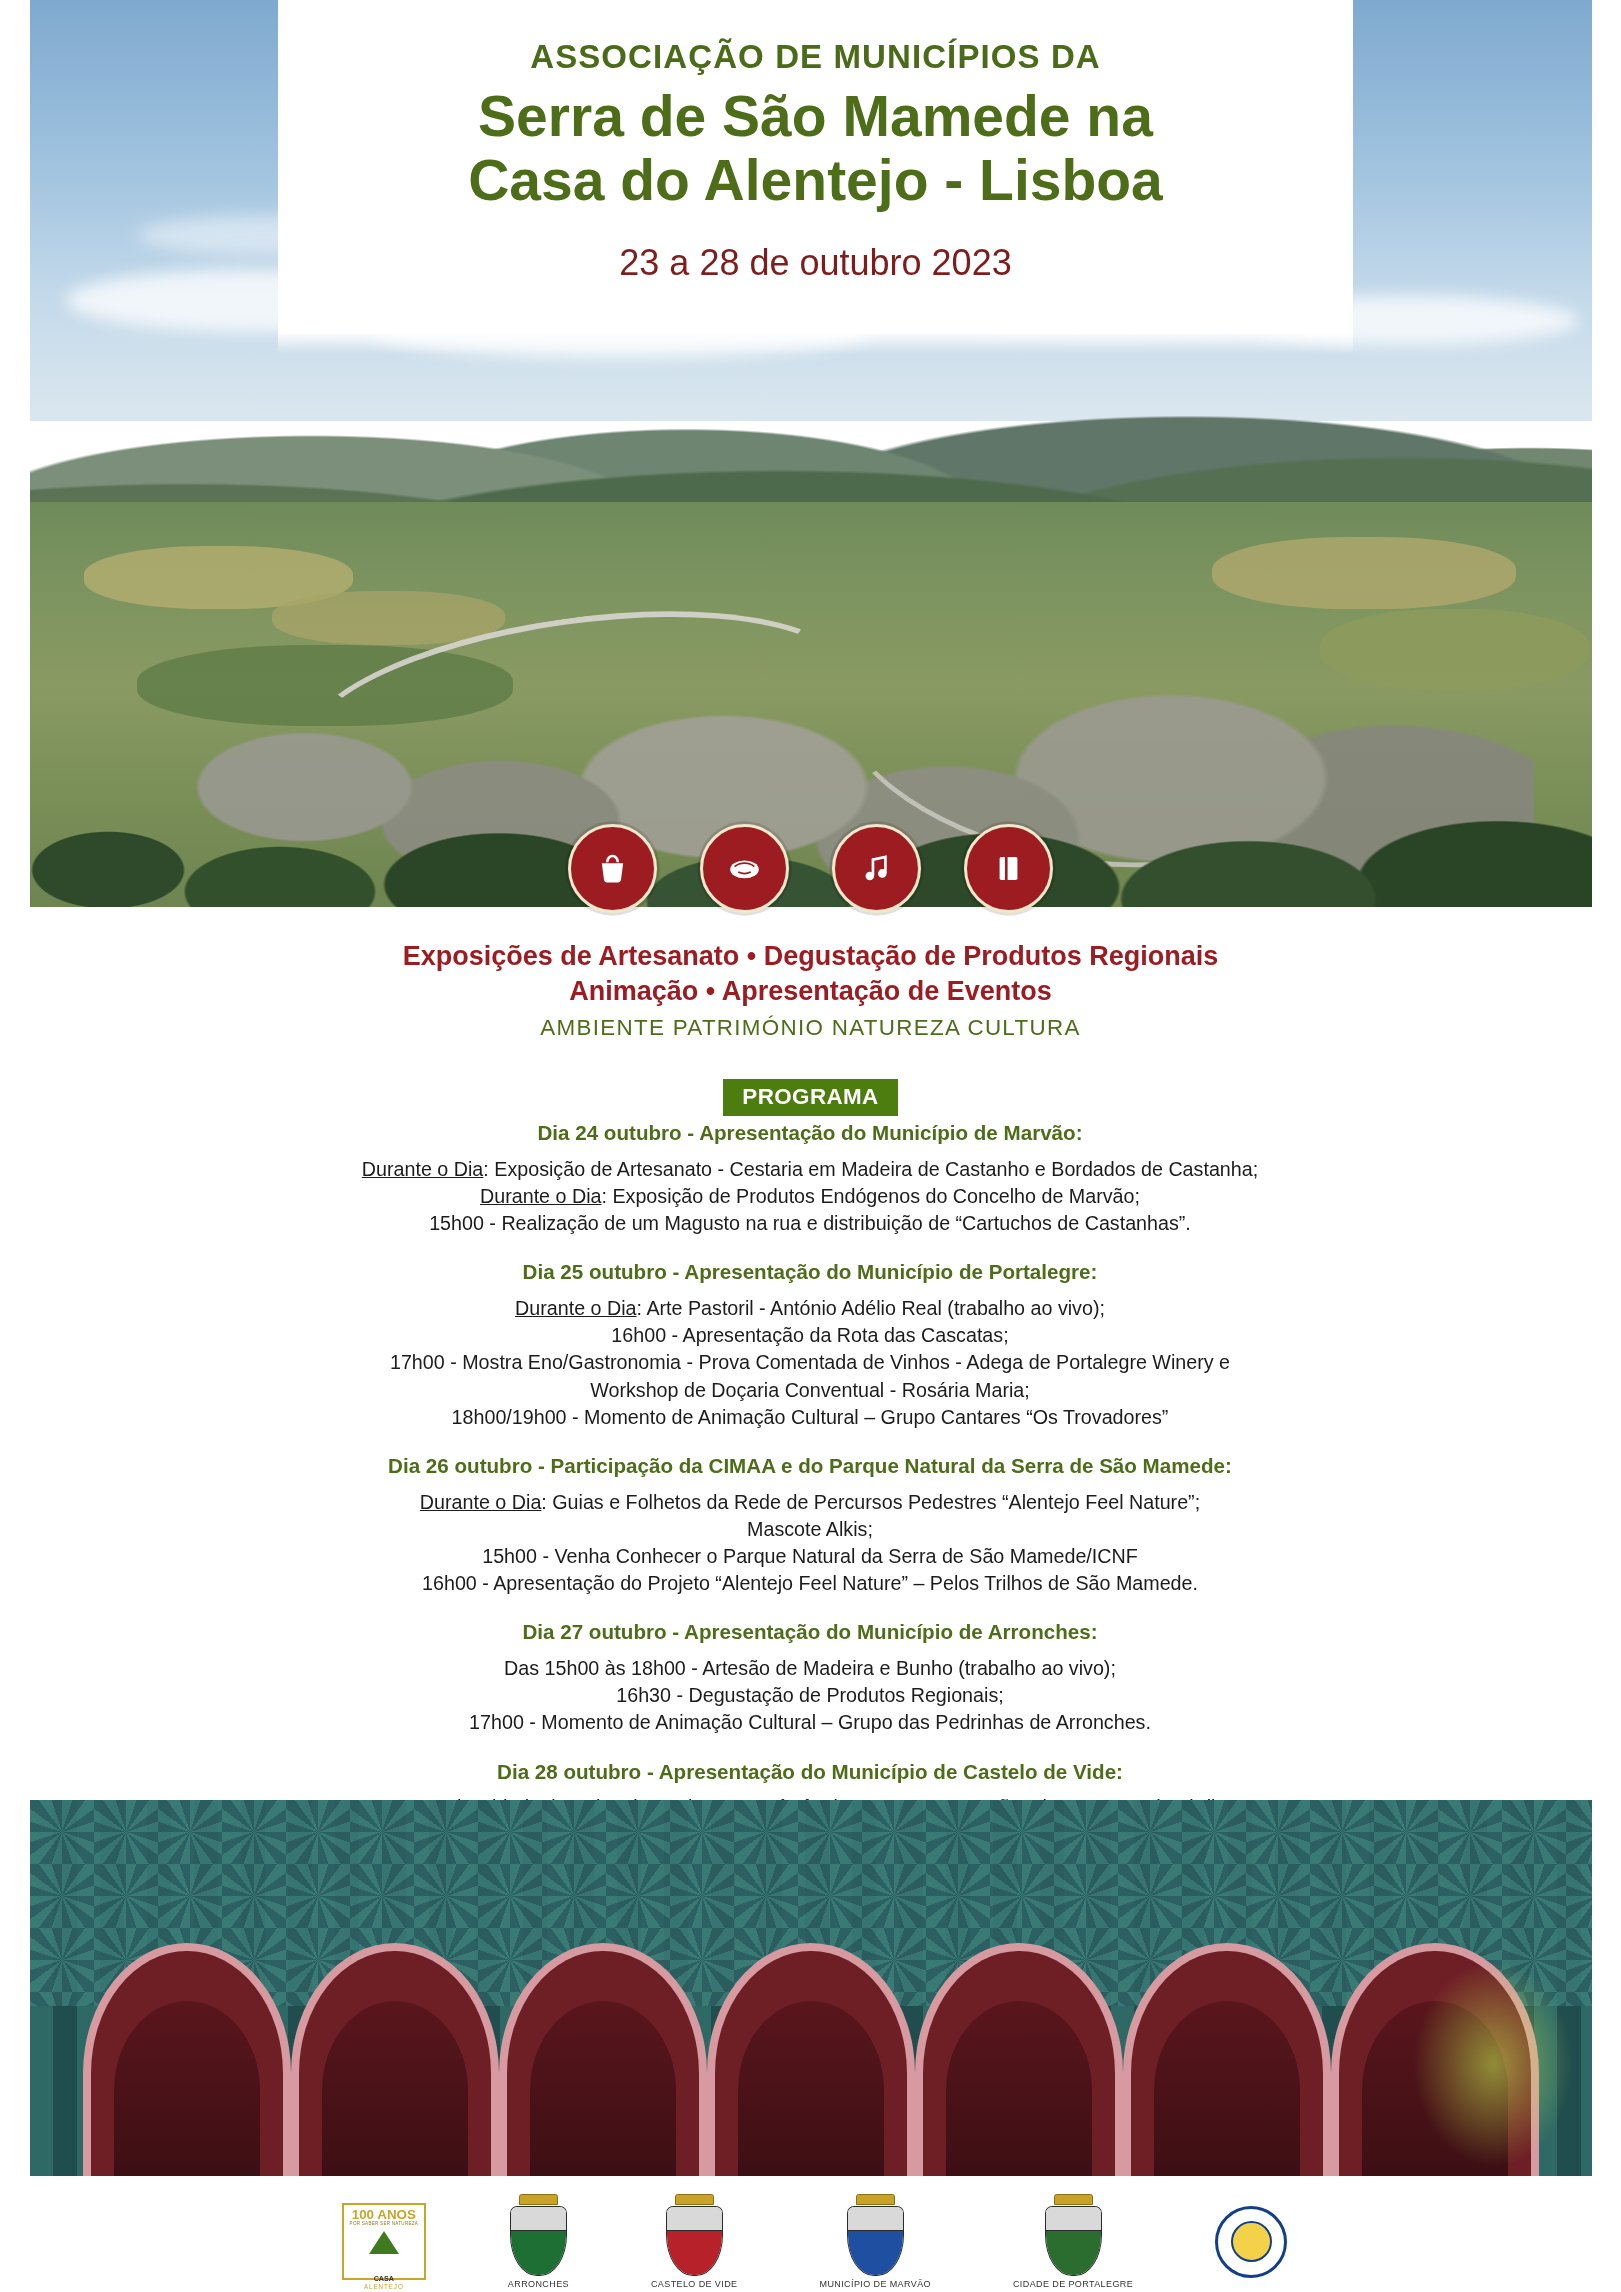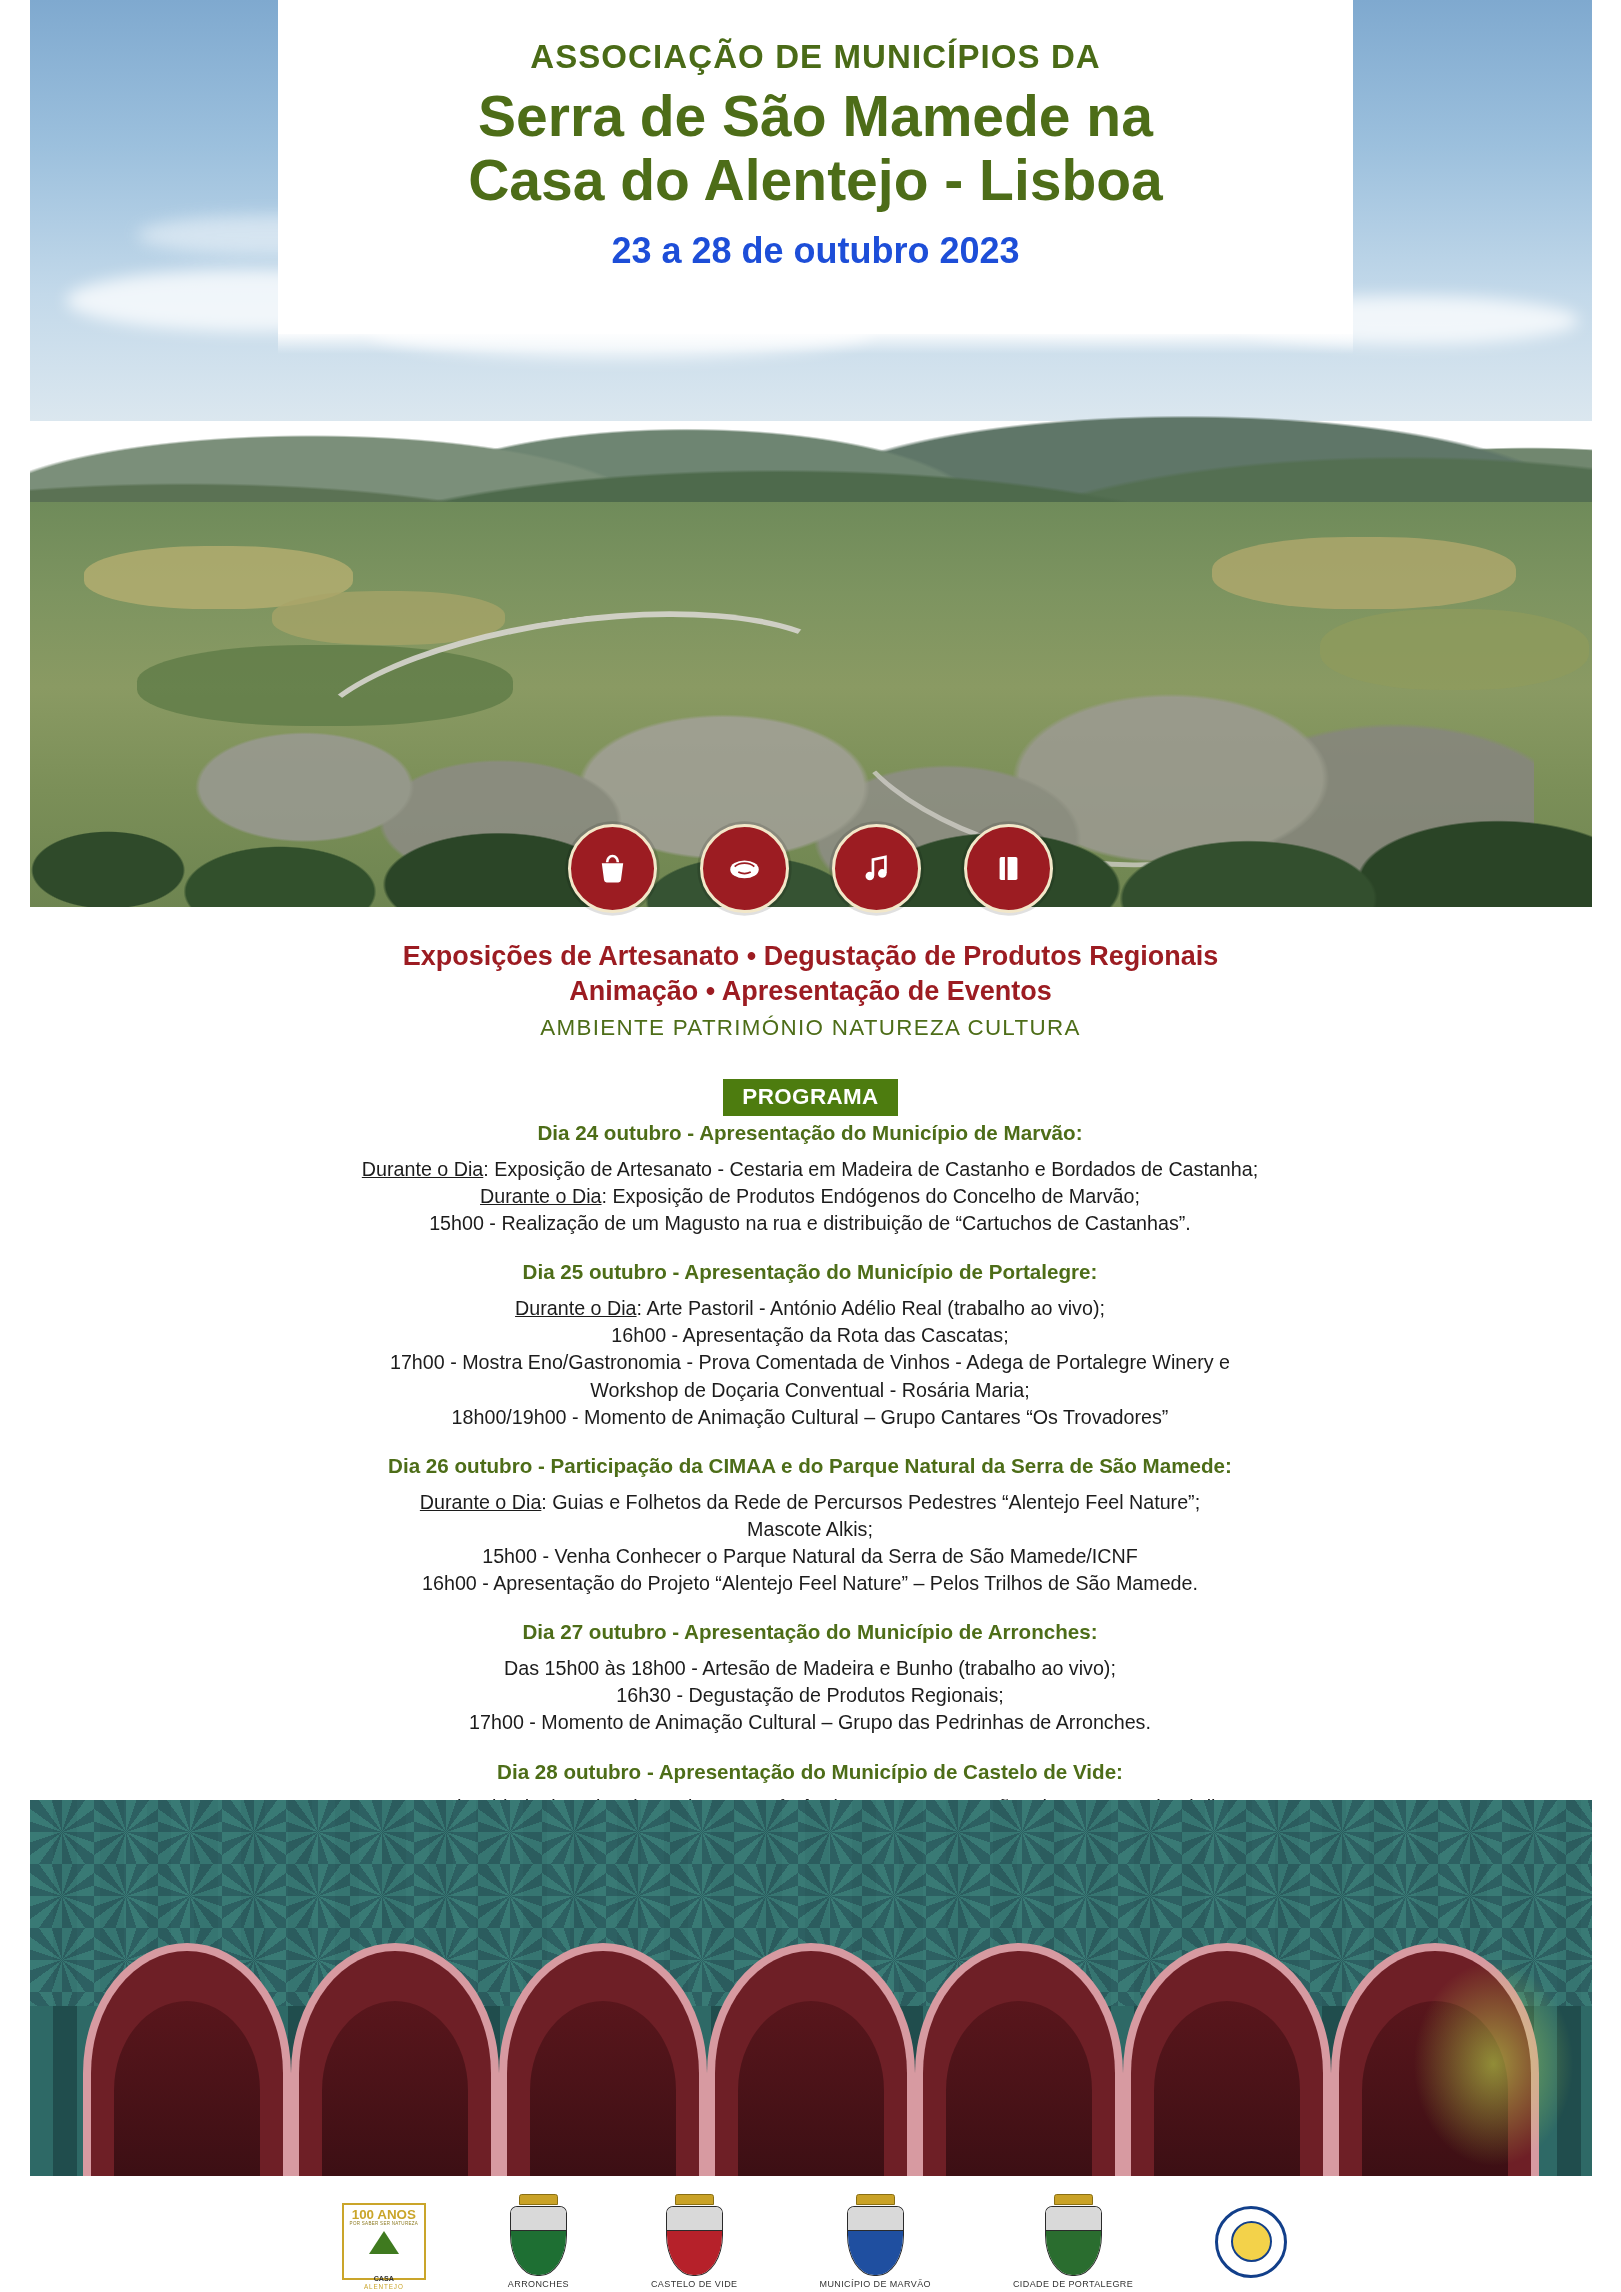--- a/index.html
+++ b/index.html
@@ -147,23 +147,23 @@
   }
   .titlecard .maintitle {
     font-size: 57px;
     line-height: 1.12;
     font-weight: bold;
     color: #4d6d18;
     margin-top: 9px;
   }
   .titlecard .dates {
     font-size: 36px;
-    color: #1d4ed8;
-    font-weight: bold;
-    margin-top: 17px;
+    color: #7f1d1d;
+    font-weight: normal;
+    margin-top: 29px;
   }
   .titleshadow {
     position: absolute;
     left: 278px; top: 334px;
     width: 1075px; height: 19.7px;
     background: linear-gradient(to bottom, rgba(255,255,255,0.85), rgba(255,255,255,0.0));
   }
 
   
   .badges {

